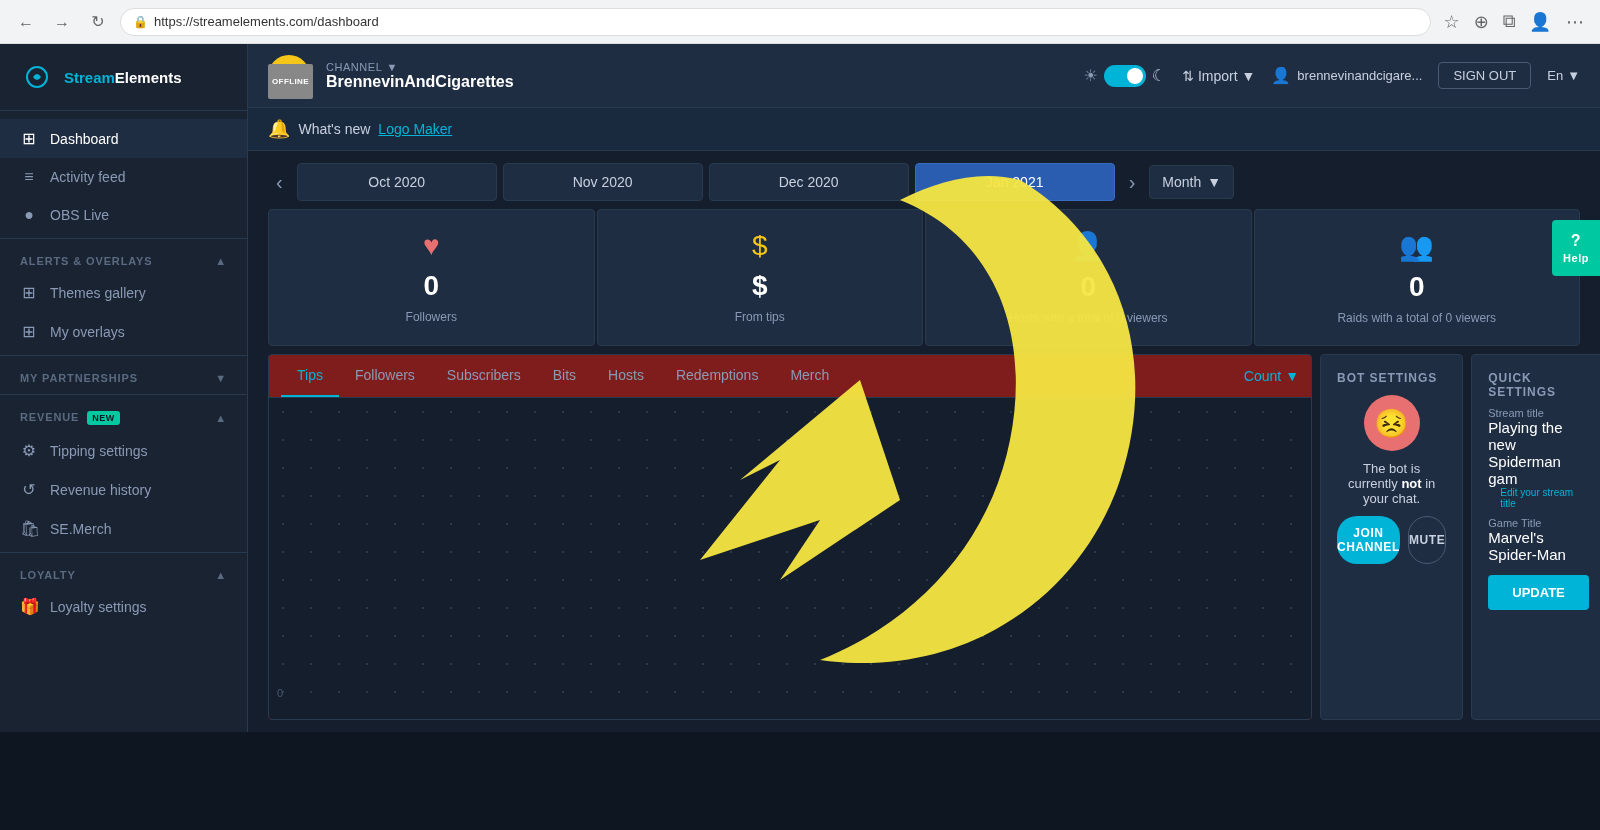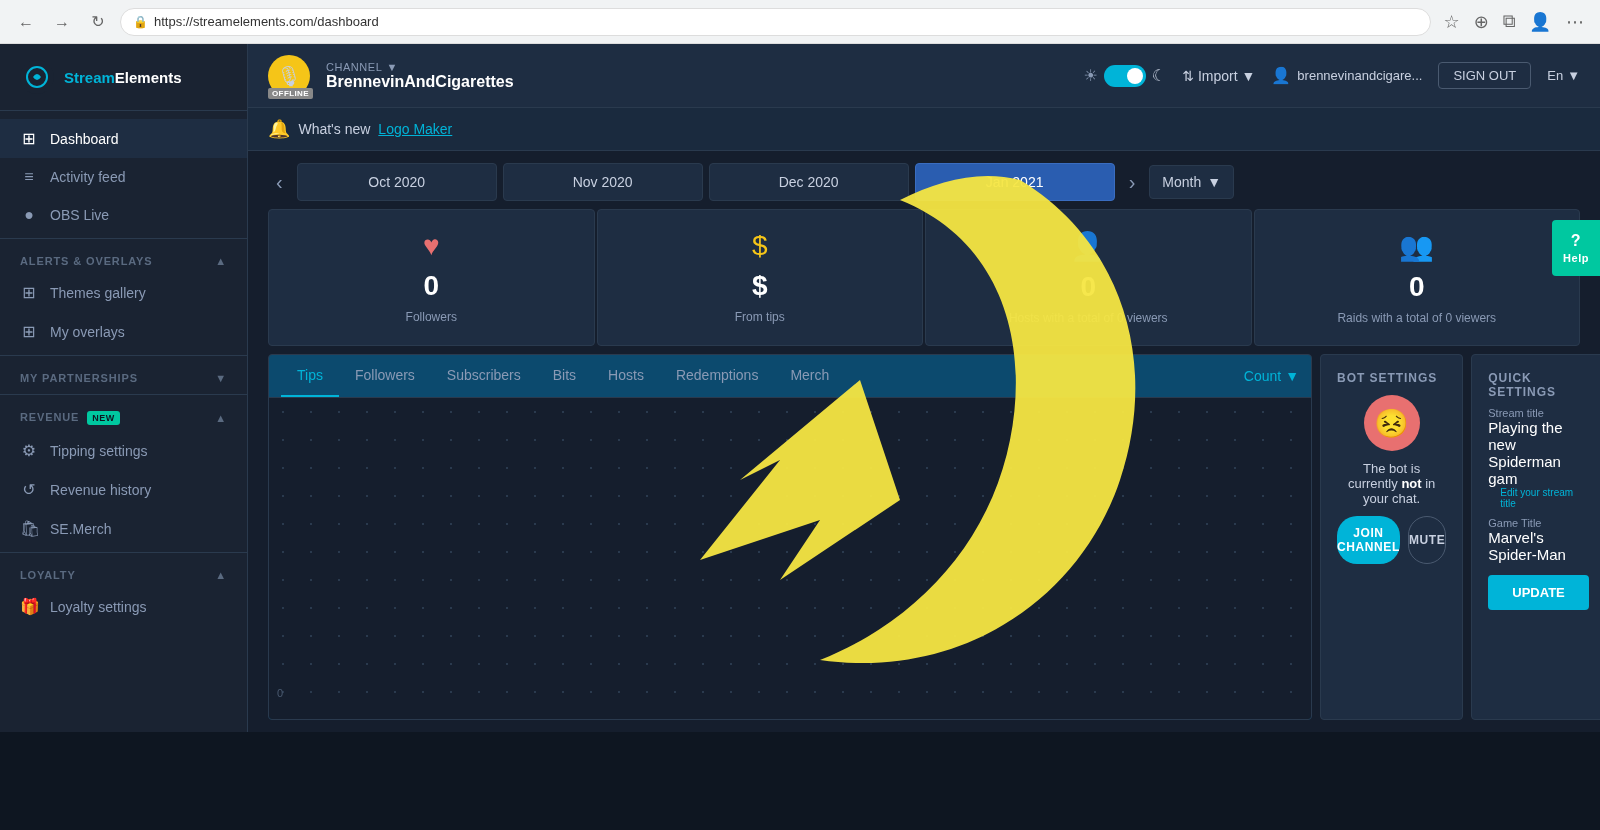--- a/index.html
+++ b/index.html
@@ -116,21 +116,21 @@
       flex-shrink: 0;
       position: relative;
     }
     .status-badge {
       position: absolute;
       bottom: -2px; left: 0;
       background: #888;
       color: white;
       font-size: 8px;
       font-weight: 700;
-      padding: 1px 4px;
+      padding: 13px 4px;
       border-radius: 2px;
       letter-spacing: 0.05em;
     }
     .channel-info { display: flex; flex-direction: column; }
     .channel-label { font-size: 11px; color: #8a9ab5; text-transform: uppercase; letter-spacing: 0.05em; display: flex; align-items: center; gap: 4px; }
     .channel-name { font-size: 16px; font-weight: 600; color: white; }
     .topbar-spacer { flex: 1; }
     .topbar-right { display: flex; align-items: center; gap: 16px; }
     .theme-toggle { display: flex; align-items: center; gap: 6px; }
     .toggle-sun { font-size: 16px; color: #8a9ab5; }
@@ -266,21 +266,21 @@
       display: flex;
       flex: 1;
       gap: 0;
       padding: 0 20px 12px;
       overflow: hidden;
     }
 
     
     .chart-panel {
       flex: 1;
-      background: #0c4a6e;
+      background: #7f1d1d;
       border: 1px solid #2a3a4e;
       border-radius: 4px;
       display: flex; flex-direction: column;
       overflow: hidden;
     }
     .chart-tabs {
       display: flex; align-items: center;
       padding: 0 12px;
       border-bottom: 1px solid #2a3a4e;
       gap: 0;

